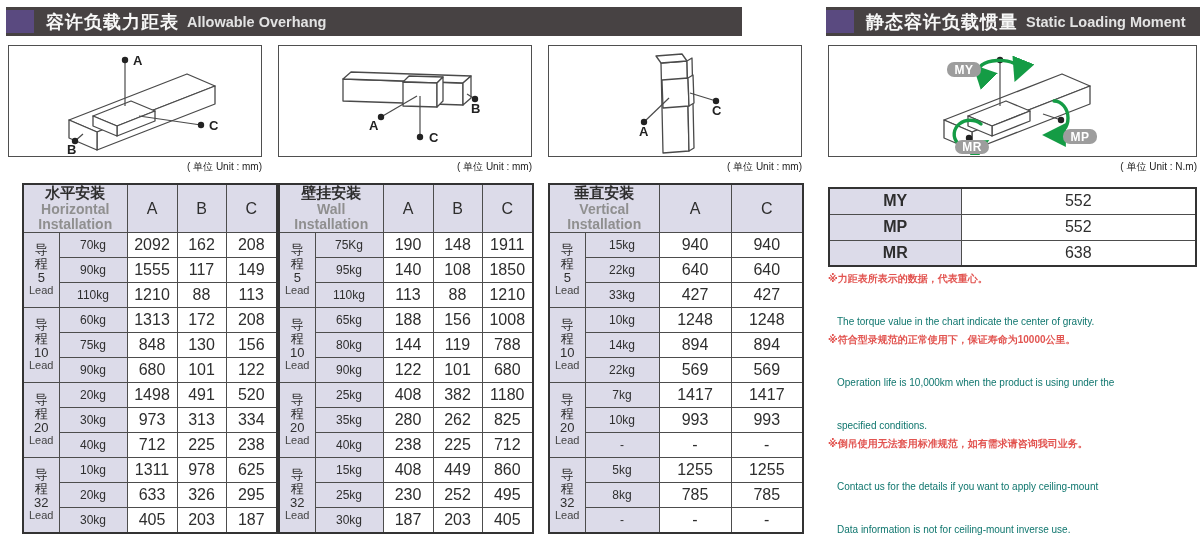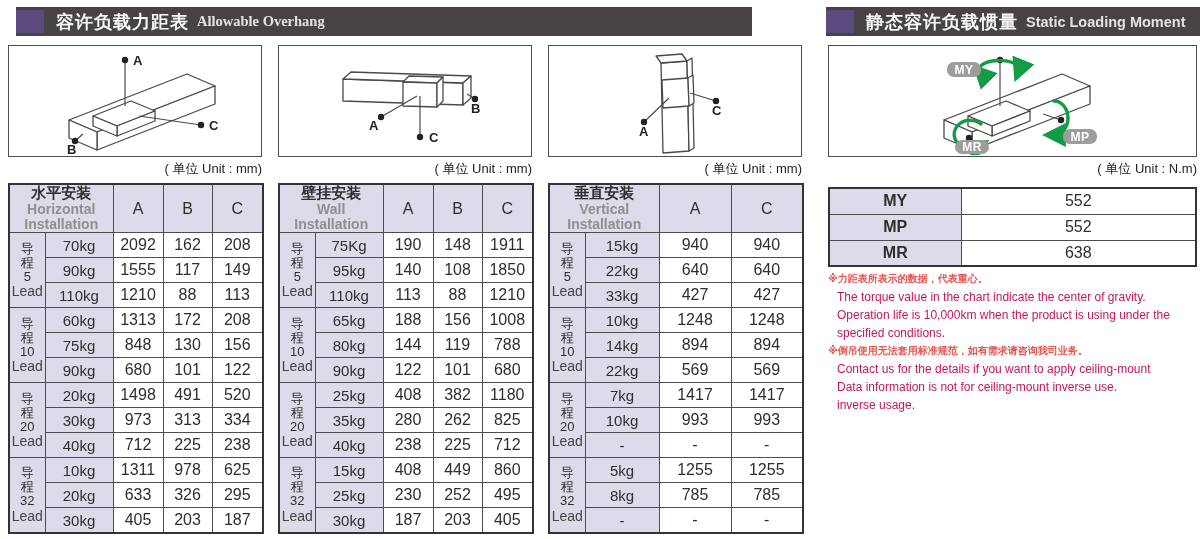--- a/index.html
+++ b/index.html
@@ -5,60 +5,60 @@
   * { margin:0; padding:0; box-sizing:border-box; }
   html,body { background:#ffffff; }
   body { font-family:"Liberation Sans","DejaVu Sans",sans-serif; color:#333; }
   .page { position:relative; width:1200px; height:539px; background:#fff; overflow:hidden; }
 
   
   .bar { position:absolute; top:7px; height:29px; background:#474243; display:flex; align-items:center; }
   .bar .sq { width:28px; height:23px; background:#5a4a80; margin-right:12px; flex:0 0 auto; }
   .bar .cn { font-size:18px; font-weight:bold; color:#f7f7f7; letter-spacing:1px; }
   .bar .en { font-size:14.5px; font-weight:bold; color:#e3e3e3; margin-left:8px; }
-  .bar-left  { left:16px;  width:736px;font-family:Liberation Serif, serif; }
+  .bar-left  { left:6px;  width:736px; }
   .bar-right { left:826px; width:374px; }
 
   
   .dbox { position:absolute; top:45px; height:112px; border:1.5px solid #4f4f4f; background:#fff; }
-  .unit { position:absolute; top:160px; height:20px; font-size:13px; font-weight:500; color:#1d1d1d; text-align:right; }
+  .unit { position:absolute; top:160px; height:20px; font-size:10px; font-weight:500; color:#1d1d1d; text-align:right; }
 
   svg .rail { fill:#ffffff; stroke:#4a4a4a; stroke-width:1.3; stroke-linejoin:round; }
   svg .ln   { stroke:#4a4a4a; stroke-width:1.2; fill:none; }
   svg .dot  { fill:#222; }
   svg .dlbl { font-size:13px; font-weight:bold; fill:#222; }
   svg .grn  { stroke:#149c45; stroke-width:3.4; fill:none; stroke-linecap:round; }
   svg .badge { fill:#9d9d9d; }
   svg .blbl { font-size:12px; font-weight:bold; fill:#ffffff; letter-spacing:0.5px; }
 
   
   table.ov { position:absolute; top:183px; border-collapse:collapse; table-layout:fixed; background:#fff; border:2px solid #333; }
   table.ov th, table.ov td { border:1px solid #4d4d4d; text-align:center; vertical-align:middle; padding:0; }
   table.ov th.tt { background:#dcdbe9; height:30px; }
   table.ov .tt-cn { font-size:15px; font-weight:bold; color:#2e2e2e; line-height:1.1; }
   table.ov .tt-en { font-size:14px; color:#8f8f8f; line-height:1.1; }
   table.ov th.colh { background:#dcdbe9; font-size:16px; font-weight:500; color:#2e2e2e; }
   table.ov td { height:25px; font-size:16px; color:#2e2e2e; }
   table.ov td.lead { background:#dcdbe9; font-size:13px; line-height:1.08; font-weight:500; }
-  table.ov td.lead .lead-en { font-size:14px; color:#444; }
-  table.ov td.load { background:#dcdbe9; font-size:15px; }
+  table.ov td.lead .lead-en { font-size:11px; color:#444; }
+  table.ov td.load { background:#dcdbe9; font-size:12px; }
   table.ov td.val { background:#fff; }
-  .t-h { left:8px;   }
+  .t-h { left:22px;   }
   .t-w { left:278px; }
   .t-v { left:548px; }
 
   
   table.mt { position:absolute; top:187px; left:828px; width:369px; border-collapse:collapse; table-layout:fixed; border:2px solid #333; background:#fff; }
   table.mt td { border:1px solid #4d4d4d; height:26px; text-align:center; font-size:16px; color:#2e2e2e; }
   table.mt td.mlabel { background:#dcdbe9; font-weight:bold; width:132px; }
 
   
   .notes { position:absolute; left:828px; top:270px; width:372px; }
   .note-cn { color:#e25450; font-size:10px; font-weight:bold; line-height:18px; }
-  .note-en { color:#be185d; font-size:12px; line-height:18px; padding-left:9px; }
+  .note-en { color:#0f766e; font-size:10px; line-height:18px; padding-left:9px;margin-top:25px; }
 </style>
 </head>
 <body>
 
 <div class="page">
 
   <div class="bar bar-left">
     <span class="sq"></span>
     <span class="cn">容许负载力距表</span>
     <span class="en">Allowable Overhang</span>
@@ -516,20 +516,21 @@
         </tr>
       </tbody>
     </table>
 
   <div class="notes">
       <div class="note">
         <div class="note-cn">※力距表所表示的数据，代表重心。</div>
         <div class="note-en">The torque value in the chart indicate the center of gravity.</div>
       </div>
       <div class="note">
+        <div class="note-cn">※符合型录规范的正常使用下，保证寿命为10000公里。</div>
         <div class="note-en">Operation life is 10,000km when the product is using under the</div>
         <div class="note-en">specified conditions.</div>
       </div>
       <div class="note">
         <div class="note-cn">※倒吊使用无法套用标准规范，如有需求请咨询我司业务。</div>
         <div class="note-en">Contact us for the details if you want to apply ceiling-mount</div>
         <div class="note-en">Data information is not for ceiling-mount inverse use.</div>
         <div class="note-en">inverse usage.</div>
       </div>
     </div>

